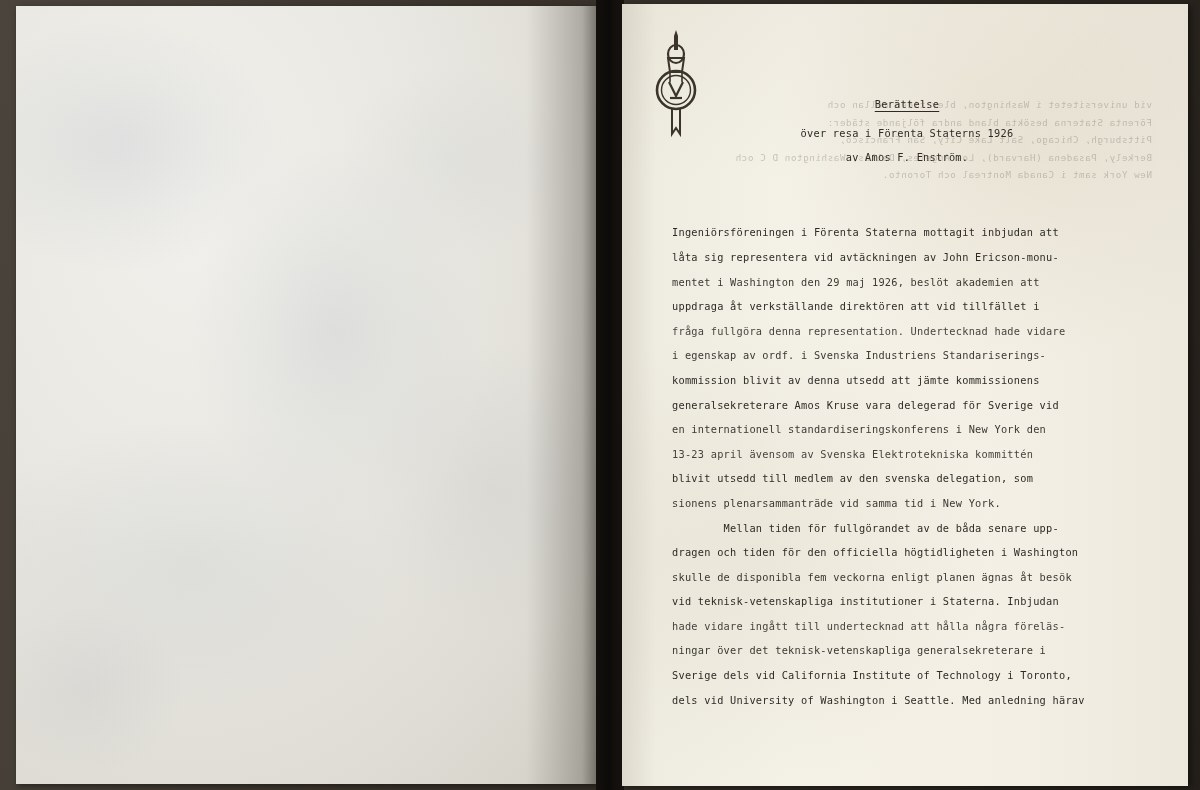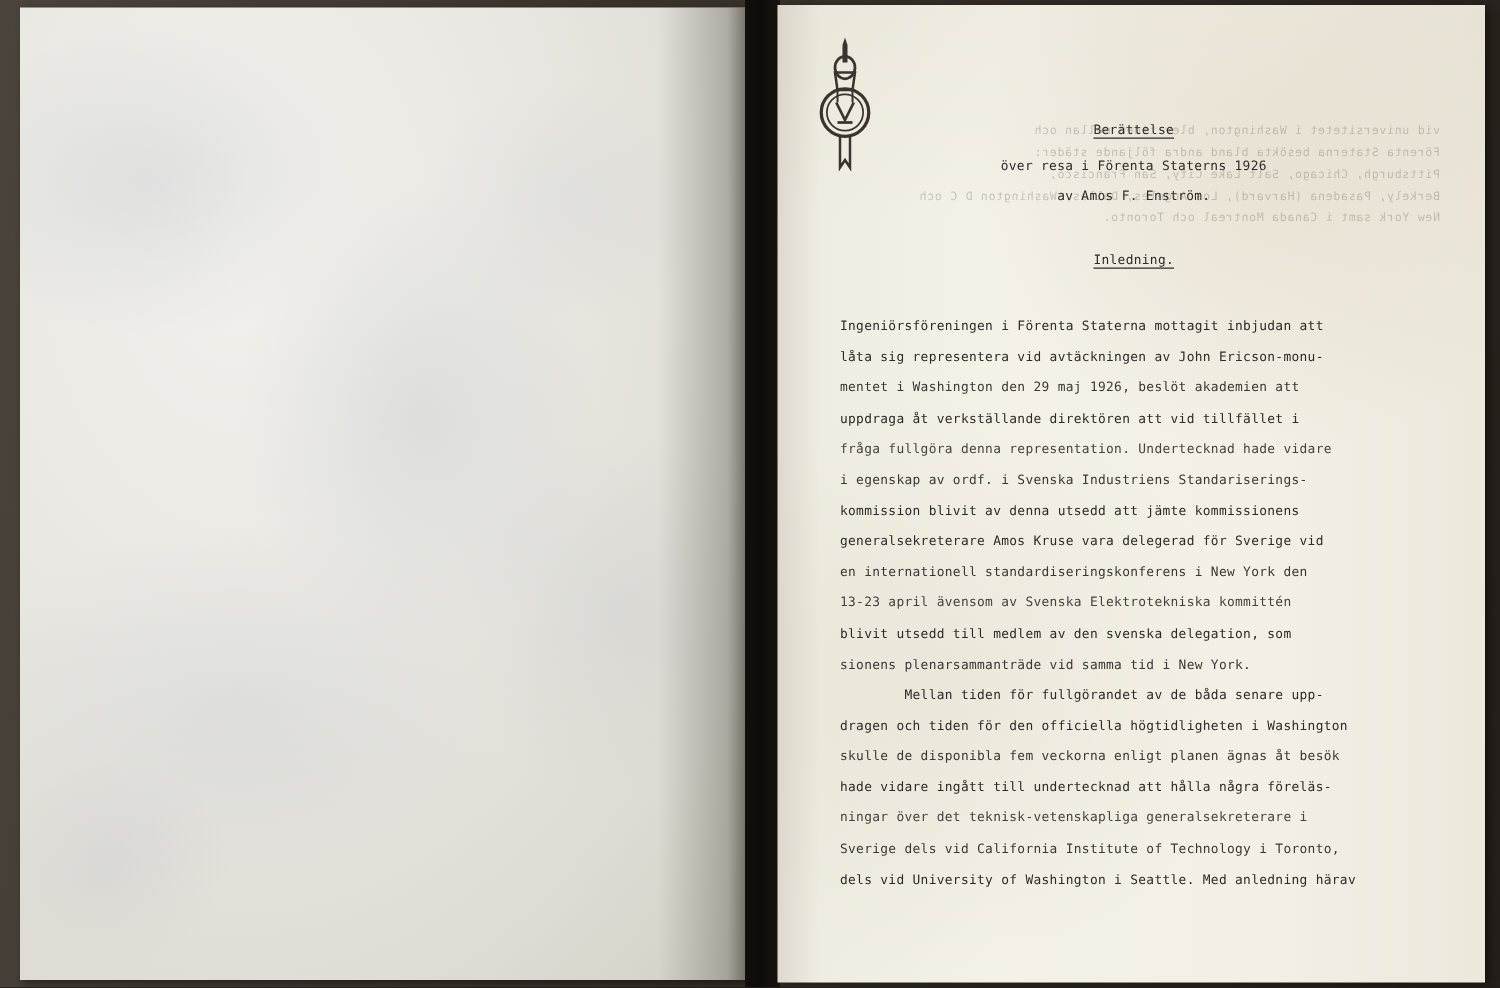--- a/index.html
+++ b/index.html
@@ -184,23 +184,20 @@
   <div class="typescript">
 
     <div class="title-block">
       <p class="heading center">
         <span class="u">Berättelse</span>
       </p>
       <p class="sub center">över resa i Förenta Staterns 1926</p>
       <p class="sub center">av Amos F. Enström.</p>
     </div>
 
-    <p class="section-head">
-      <span class="u">Inledning.</span>
-    </p>
 
     <div class="gap"></div>
 
     <div class="para-body">
       <span class="l">Ingeniörsföreningen i Förenta Staterna mottagit inbjudan att</span>
       <span class="l">låta sig representera vid avtäckningen av John Ericson-monu-</span>
       <span class="l">mentet i Washington den 29 maj 1926, beslöt akademien att</span>
       <span class="l">uppdraga åt verkställande direktören att vid tillfället i</span>
       <span class="l">fråga fullgöra denna representation. Undertecknad hade vidare</span>
       <span class="l">i egenskap av ordf. i Svenska Industriens Standariserings-</span>
@@ -209,20 +206,21 @@
       <span class="l">en internationell standardiseringskonferens i New York den</span>
       <span class="l">13-23 april ävensom av Svenska Elektrotekniska kommittén</span>
       <span class="l">blivit utsedd till medlem av den svenska delegation, som</span>
       <span class="l">sionens plenarsammanträde vid samma tid i New York.</span>
     </div>
 
     <div class="para-body">
       <span class="l">        Mellan tiden för fullgörandet av de båda senare upp-</span>
       <span class="l">dragen och tiden för den officiella högtidligheten i Washington</span>
       <span class="l">skulle de disponibla fem veckorna enligt planen ägnas åt besök</span>
+      <span class="l">vid teknisk-vetenskapliga institutioner i Staterna. Inbjudan</span>
       <span class="l">hade vidare ingått till undertecknad att hålla några föreläs-</span>
       <span class="l">ningar över det teknisk-vetenskapliga generalsekreterare i</span>
       <span class="l">Sverige dels vid California Institute of Technology i Toronto,</span>
       <span class="l">dels vid University of Washington i Seattle. Med anledning härav</span>
 
     </div>
 
   </div>
 
 </div>

